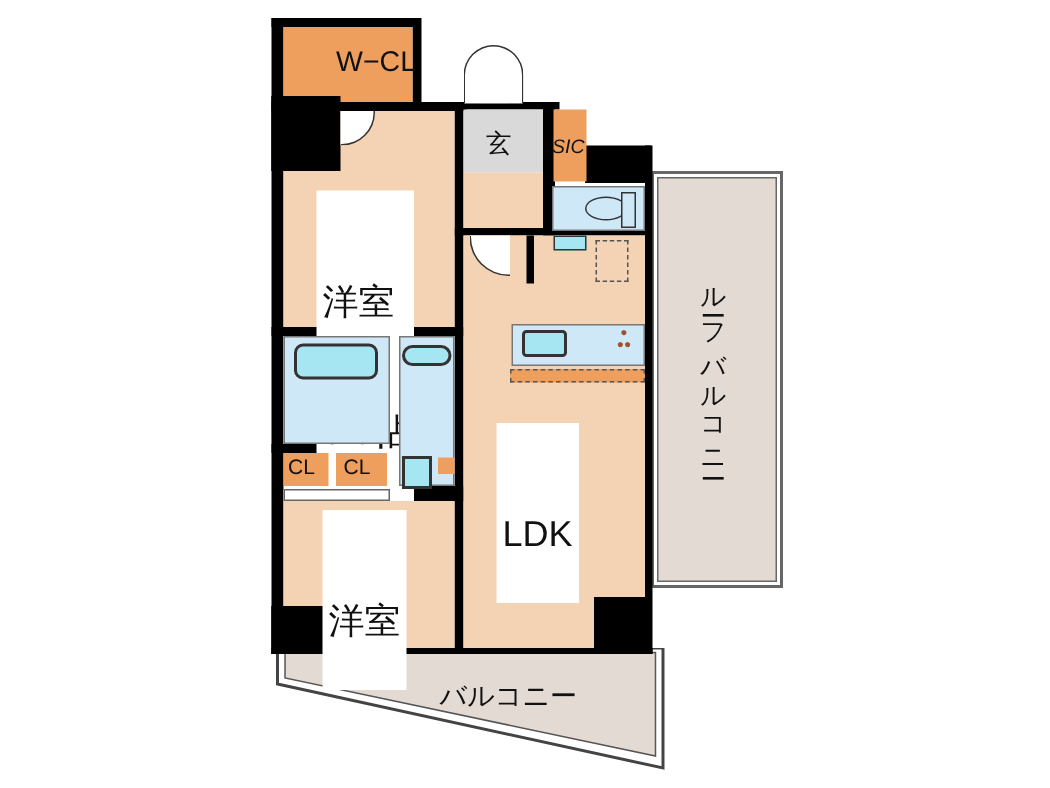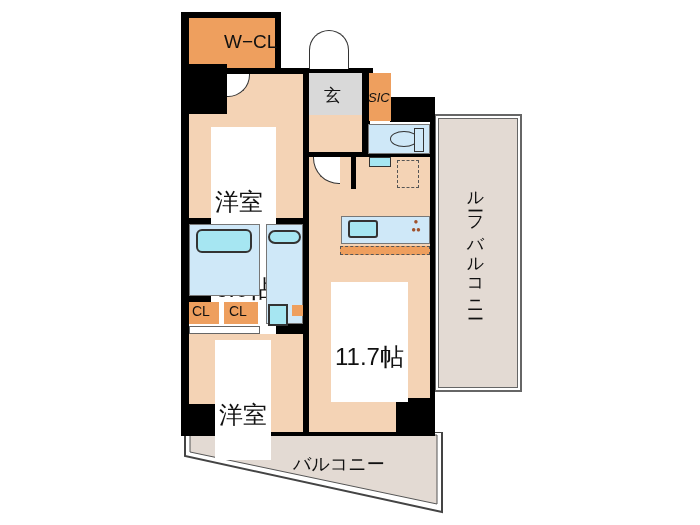--- a/index.html
+++ b/index.html
@@ -79,21 +79,21 @@
 <div class="abs" style="left:369px;top:157px;width:20px;height:8px;background:#a6e6f2;border:1px solid #333;"></div>
 <div class="abs" style="left:397px;top:160px;width:20px;height:26px;border:1.5px dashed #555;"></div>
 <div class="door" style="left:313px;top:157px;width:26px;height:26px;border-radius:0 0 0 26px;border-top:none;border-right:none;"></div>
 
 <div class="blue" style="left:341px;top:216px;width:89px;height:28px;"></div>
 <div class="aqua" style="left:348px;top:220px;width:30px;height:18px;border-radius:3px;"></div>
 <div class="abs" style="left:404px;top:218px;width:24px;height:24px;font-size:8px;color:#a0522d;line-height:8px;text-align:center;">● <br>●●</div>
 <div class="abs" style="left:340px;top:246px;width:90px;height:9px;background:#ee9f5e;border:1px dashed #555;box-sizing:border-box;"></div>
 
 <div class="label" style="left:331px;top:282px;">
-  <div>11.7帖</div>
+  <div>LDK</div>
 </div>
 
 <div class="blue" style="left:189px;top:224px;width:71px;height:72px;"></div>
 <div class="aqua" style="left:196px;top:229px;width:56px;height:24px;"></div>
 
 <div class="blue" style="left:266px;top:224px;width:37px;height:100px;"></div>
 <div class="aqua" style="left:268px;top:230px;width:33px;height:14px;border-radius:8px;"></div>
 <div class="aqua" style="left:268px;top:304px;width:20px;height:22px;border-radius:0;"></div>
 <div class="orange" style="left:292px;top:305px;width:11px;height:11px;"></div>
 

